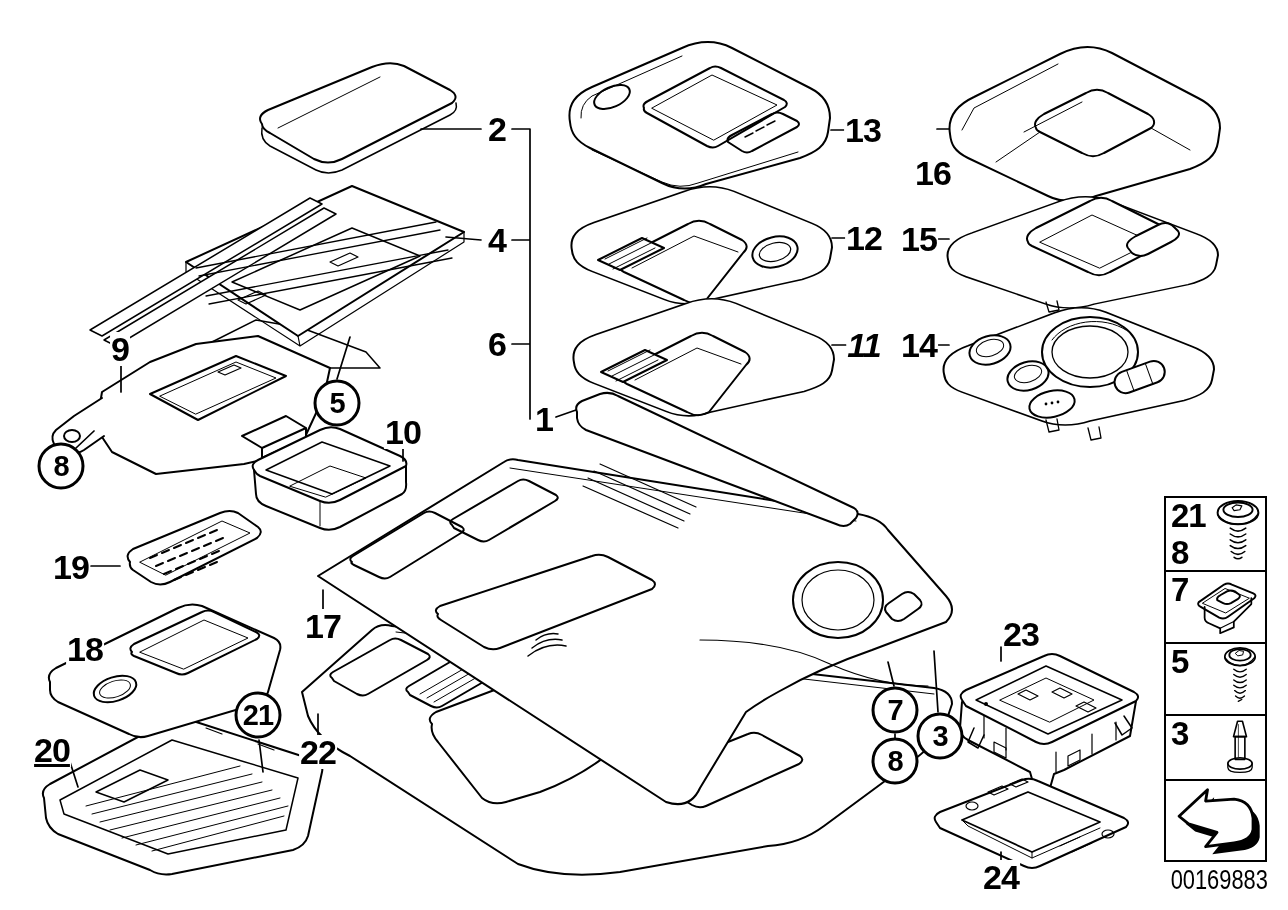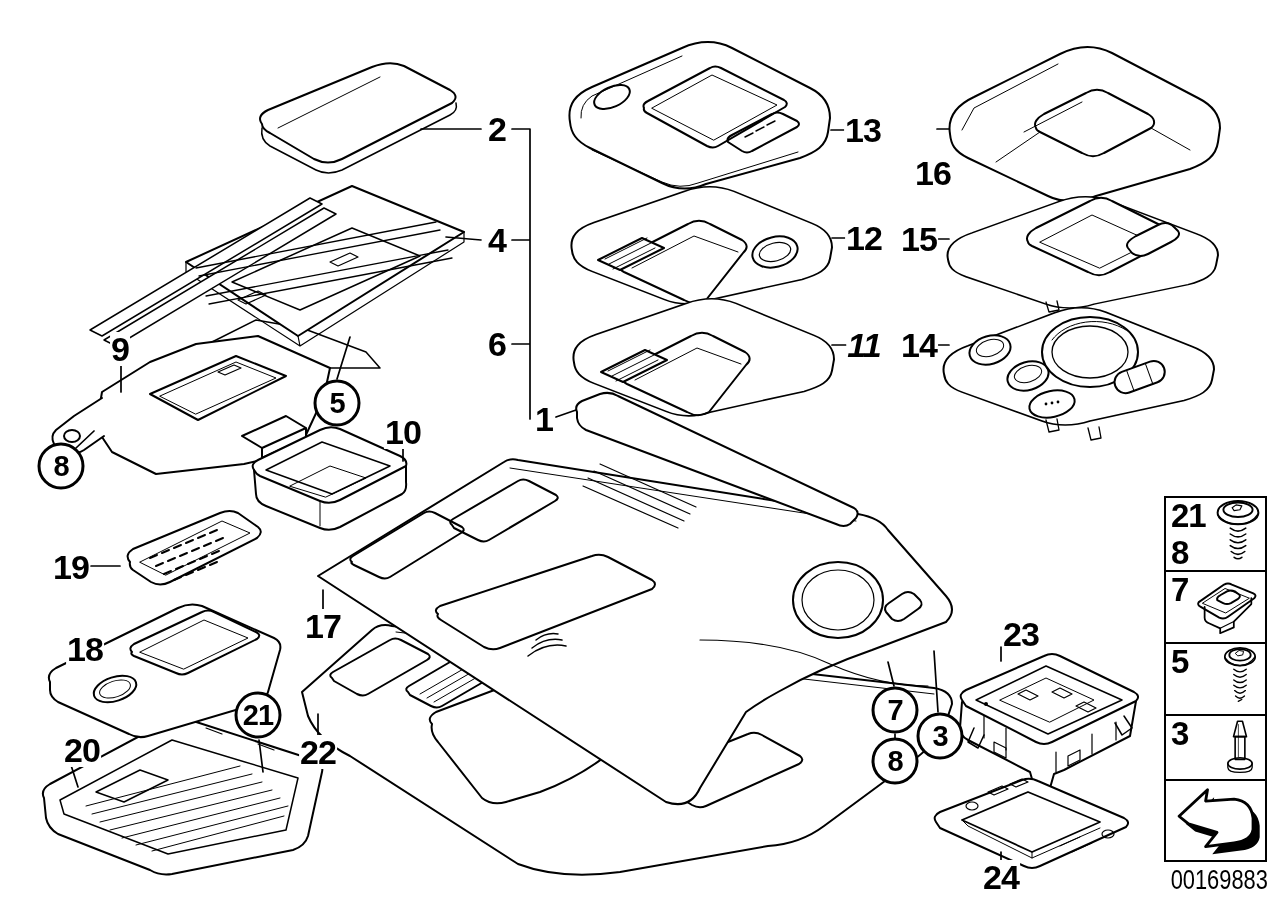--- a/index.html
+++ b/index.html
@@ -233,21 +233,21 @@
 <div id="callout-layer">
       <div class="callout" style="left: 497px; top: 129px;">2</div>
       <div class="callout" style="left: 497px; top: 240px;">4</div>
       <div class="callout" style="left: 497px; top: 344px;">6</div>
       <div class="callout" style="left: 544px; top: 419px;">1</div>
       <div class="callout" style="left: 120px; top: 349px;">9</div>
       <div class="callout" style="left: 403px; top: 432px; text-align: right;">10</div>
       <div class="callout" style="left: 71px; top: 567px;">19</div>
       <div class="callout" style="left: 85px; top: 625px; margin-top: 24px;">18</div>
       <div class="callout" style="left: 323px; top: 626px;">17</div>
-      <div class="callout" style="left: 82px; top: 750px;">20</div>
+      <div class="callout" style="left: 52px; top: 750px; text-decoration: underline;">20</div>
       <div class="callout" style="left: 318px; top: 752px;">22</div>
       <div class="callout" style="left: 863px; top: 130px;">13</div>
       <div class="callout" style="left: 864px; top: 238px;">12</div>
       <div class="callout" style="left: 864px; top: 345px; font-style: italic;">11</div>
       <div class="callout" style="left: 933px; top: 129px; margin-top: 44px;">16</div>
       <div class="callout" style="left: 919px; top: 239px;">15</div>
       <div class="callout" style="left: 919px; top: 345px;">14</div>
       <div class="callout" style="left: 1001px; top: 634px; margin-left: 20px;">23</div>
       <div class="callout" style="left: 1001px; top: 877px;">24</div>
       <div class="callout circled" style="left: 337px; top: 403px;">5</div>

